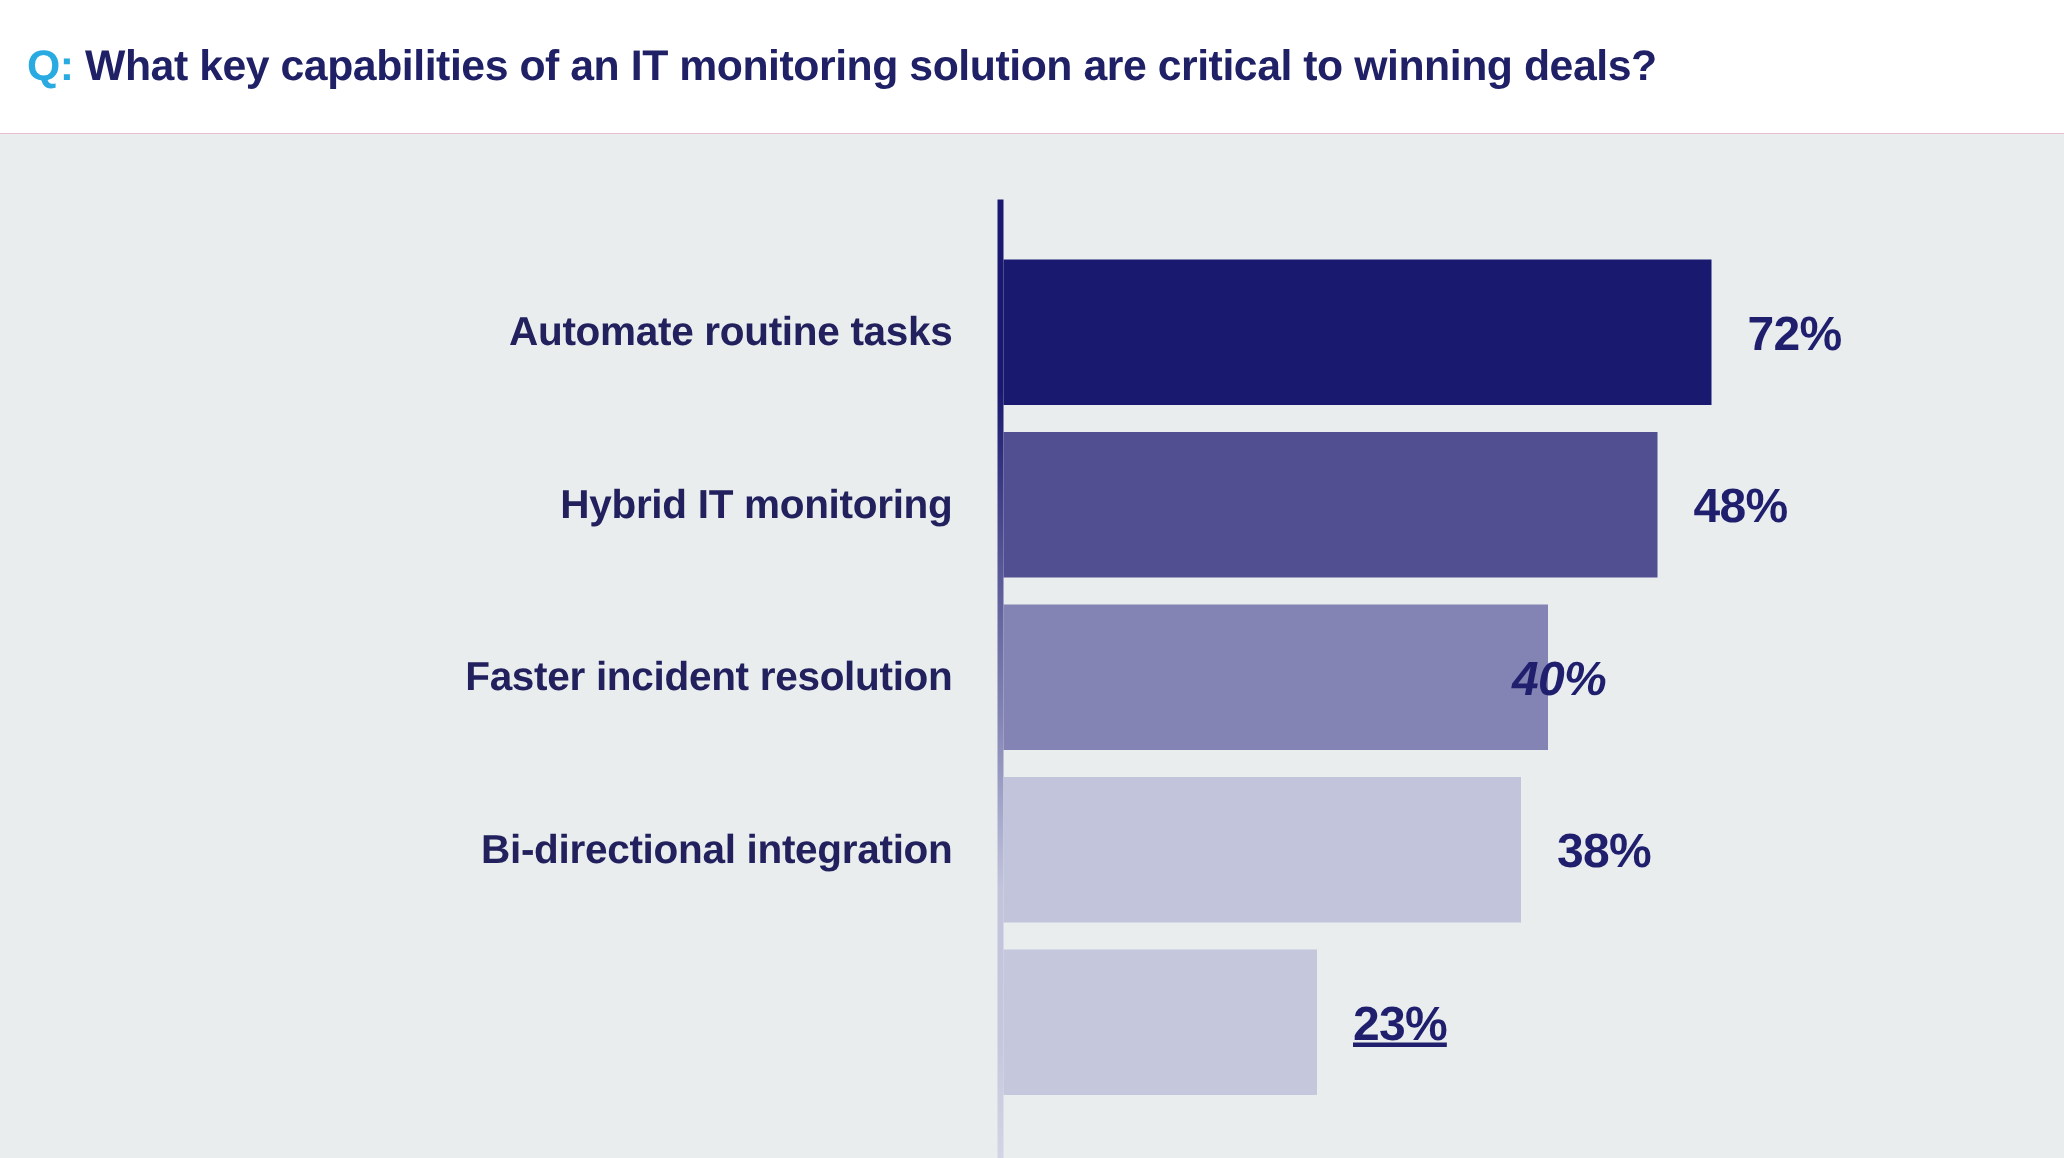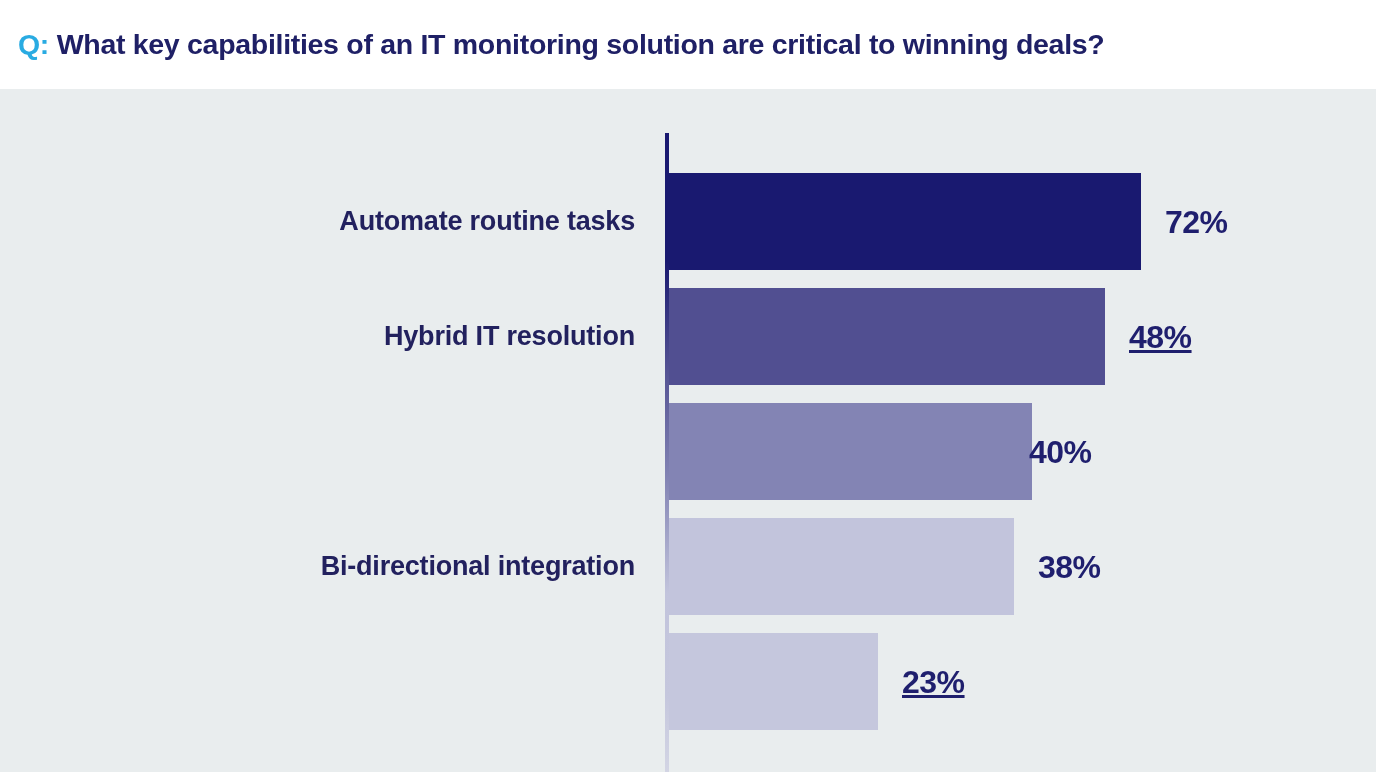--- a/index.html
+++ b/index.html
@@ -146,27 +146,28 @@
 
   <div class="chart-area">
     <div class="axis-line"></div>
     <div class="rows" id="chart-rows">
         <div class="row" style="top: 84px;">
           <div class="row-label">Automate routine tasks</div>
           <div class="bar" style="width: 472px; background: rgb(25, 25, 112);"></div>
           <div class="bar-value" style="left: 1165px;">72%</div>
         </div>
         <div class="row" style="top: 199px;">
-          <div class="row-label">Hybrid IT resolution</div>
+          <div class="row-label">Hybrid IT monitoring</div>
           <div class="bar" style="width: 436px; background: rgb(81, 79, 145);"></div>
-          <div class="bar-value" style="left: 1129px; text-decoration: underline;">48%</div>
+          <div class="bar-value" style="left: 1129px;">48%</div>
         </div>
         <div class="row" style="top: 314px;">
+          <div class="row-label">Faster incident resolution</div>
           <div class="bar" style="width: 363px; background: rgb(131, 132, 180);"></div>
-          <div class="bar-value" style="left: 1029px;">40%</div>
+          <div class="bar-value" style="left: 1008px; font-style: italic;">40%</div>
         </div>
         <div class="row" style="top: 429px;">
           <div class="row-label">Bi-directional integration</div>
           <div class="bar" style="width: 345px; background: rgb(194, 196, 220);"></div>
           <div class="bar-value" style="left: 1038px;">38%</div>
         </div>
         <div class="row" style="top: 544px;">
           <div class="bar" style="width: 209px; background: rgb(197, 199, 221);"></div>
           <div class="bar-value" style="left: 902px; text-decoration: underline;">23%</div>
         </div>

